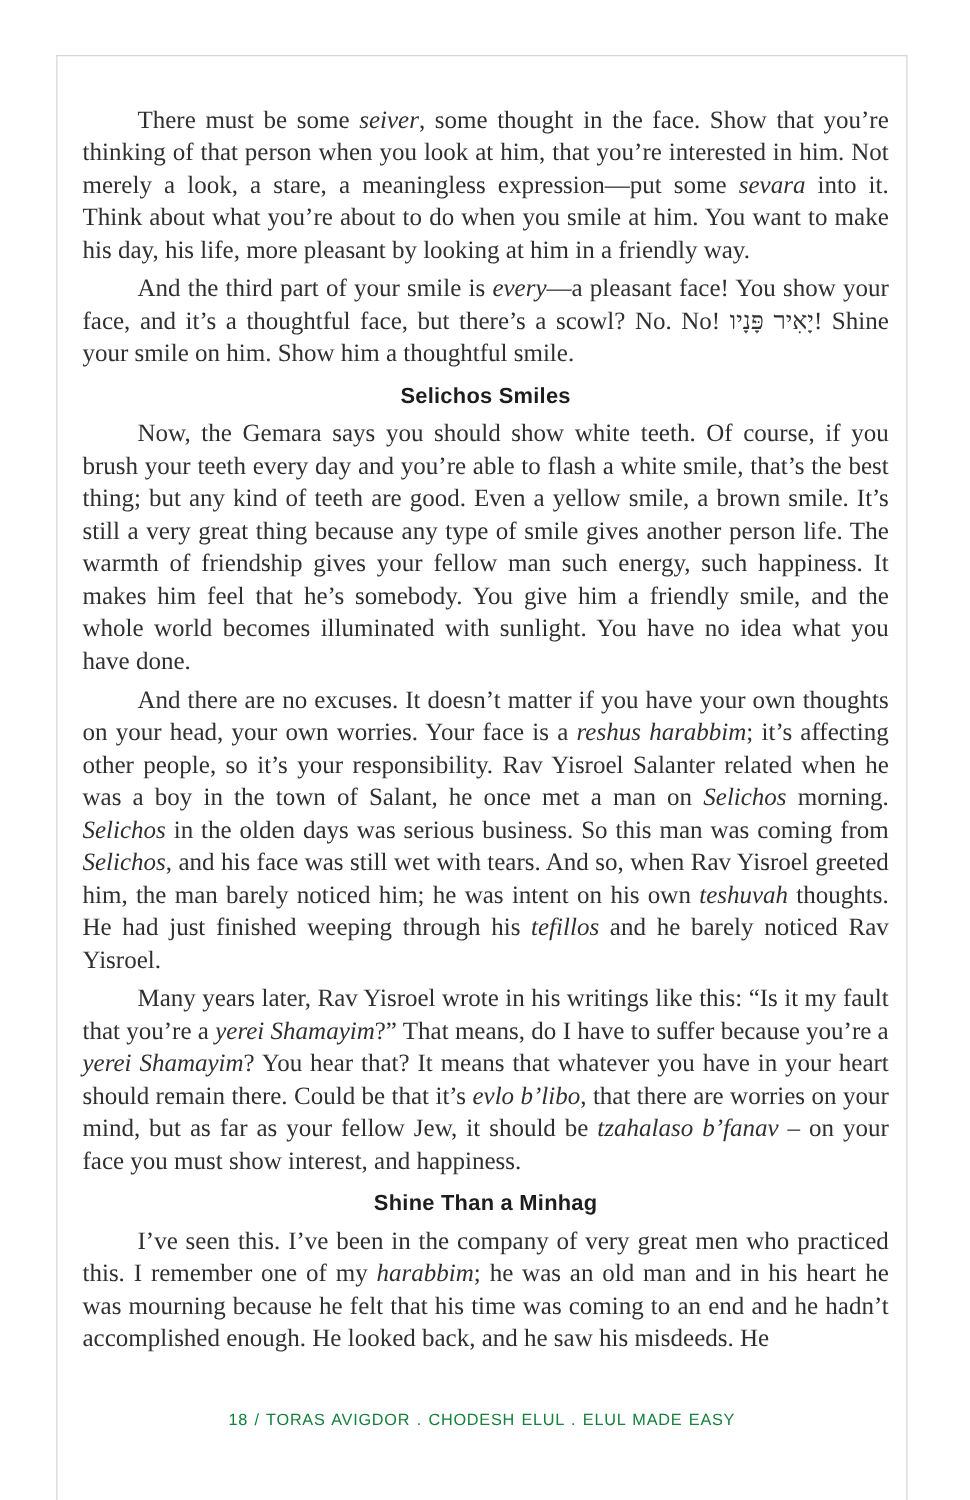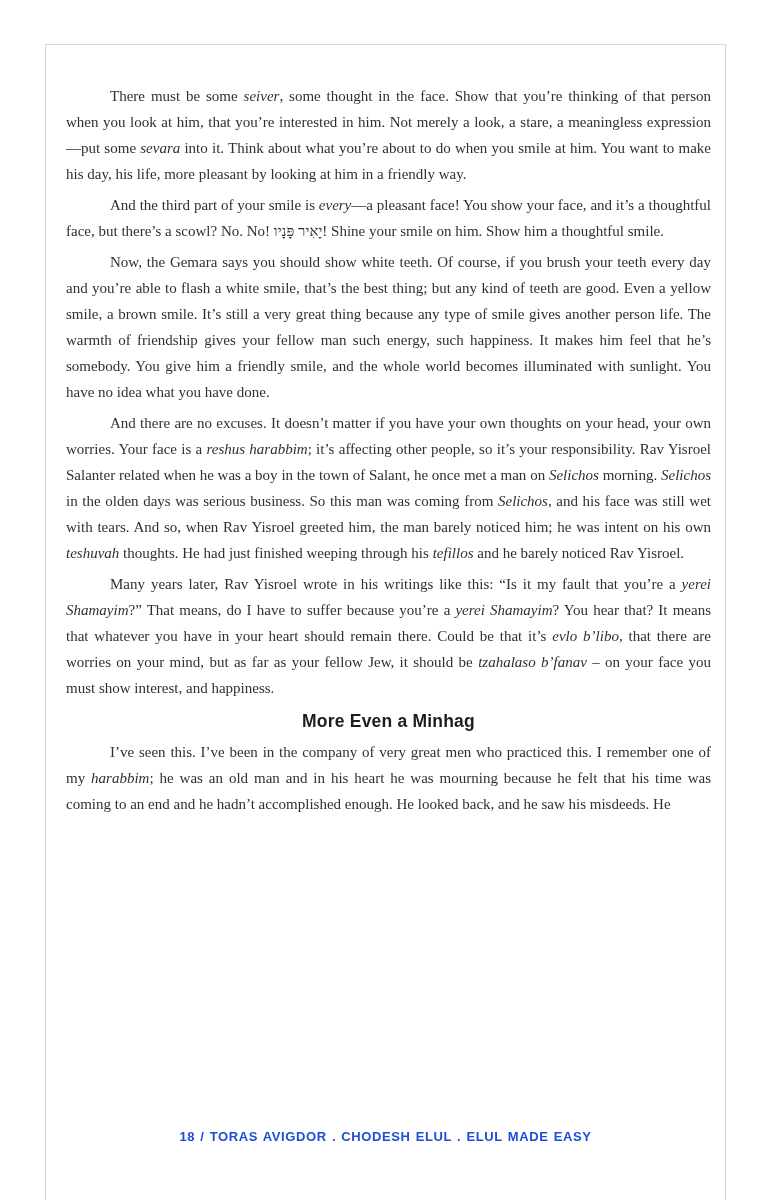--- a/index.html
+++ b/index.html
@@ -16,21 +16,21 @@
     top: 44px;
     width: 681px;
     height: 1220px;
     box-sizing: border-box;
     background: #ffffff;
     border: 1px solid #d6d6d6;
     padding: 38px 14px 0 20px;
   }
   .article p {
     font-family: "Liberation Serif", "DejaVu Serif", serif;
-    font-size: 15px;
+    font-size: 20px;
     line-height: 26px;
     color: #303030;
     text-align: justify;
     text-justify: inter-word;
     text-indent: 44px;
     margin: 0 0 5px 0;
     hyphens: none;
     -webkit-hyphens: none;
   }
   .article p i {
@@ -48,36 +48,37 @@
   }
   .footer {
     position: absolute;
     top: 1082px;
     left: 0;
     right: 0;
     text-align: center;
   }
   .footer span {
     font-family: "Liberation Sans", "DejaVu Sans", sans-serif;
-    font-weight: 700;
+    font-weight: 400;
     font-size: 13px;
     letter-spacing: 0.6px;
     word-spacing: 1px;
-    color: #1d4ed8;
+    color: #15803d;
   }
 </style>
 </head>
 <body>
 
 <div class="page">
   <div class="article">
       <p>There must be some <i>seiver</i>, some thought in the face. Show that you’re thinking of that person when you look at him, that you’re interested in him. Not merely a look, a stare, a meaningless expression—put some <i>sevara</i> into it. Think about what you’re about to do when you smile at him. You want to make his day, his life, more pleasant by looking at him in a friendly way.</p>
       <p>And the third part of your smile is <i>every</i>—a pleasant face! You show your face, and it’s a thoughtful face, but there’s a scowl? No. No! יָאִיר פָּנָיו! Shine your smile on him. Show him a thoughtful smile.</p>
+      <h2>Selichos Smiles</h2>
       <p>Now, the Gemara says you should show white teeth. Of course, if you brush your teeth every day and you’re able to flash a white smile, that’s the best thing; but any kind of teeth are good. Even a yellow smile, a brown smile. It’s still a very great thing because any type of smile gives another person life. The warmth of friendship gives your fellow man such energy, such happiness. It makes him feel that he’s somebody. You give him a friendly smile, and the whole world becomes illuminated with sunlight. You have no idea what you have done.</p>
       <p>And there are no excuses. It doesn’t matter if you have your own thoughts on your head, your own worries. Your face is a <i>reshus harabbim</i>; it’s affecting other people, so it’s your responsibility. Rav Yisroel Salanter related when he was a boy in the town of Salant, he once met a man on <i>Selichos</i> morning. <i>Selichos</i> in the olden days was serious business. So this man was coming from <i>Selichos</i>, and his face was still wet with tears. And so, when Rav Yisroel greeted him, the man barely noticed him; he was intent on his own <i>teshuvah</i> thoughts. He had just finished weeping through his <i>tefillos</i> and he barely noticed Rav Yisroel.</p>
       <p>Many years later, Rav Yisroel wrote in his writings like this: “Is it my fault that you’re a <i>yerei Shamayim</i>?” That means, do I have to suffer because you’re a <i>yerei Shamayim</i>? You hear that? It means that whatever you have in your heart should remain there. Could be that it’s <i>evlo b’libo</i>, that there are worries on your mind, but as far as your fellow Jew, it should be <i>tzahalaso b’fanav</i> – on your face you must show interest, and happiness.</p>
-      <h2>More Even a Minhag</h2>
+      <h2>Shine Than a Minhag</h2>
       <p>I’ve seen this. I’ve been in the company of very great men who practiced this. I remember one of my <i>harabbim</i>; he was an old man and in his heart he was mourning because he felt that his time was coming to an end and he hadn’t accomplished enough. He looked back, and he saw his misdeeds. He</p>
     </div>
   <div class="footer">
     <span>18 / TORAS AVIGDOR . CHODESH ELUL . ELUL MADE EASY</span>
   </div>
 </div>
 
 </body></html>

